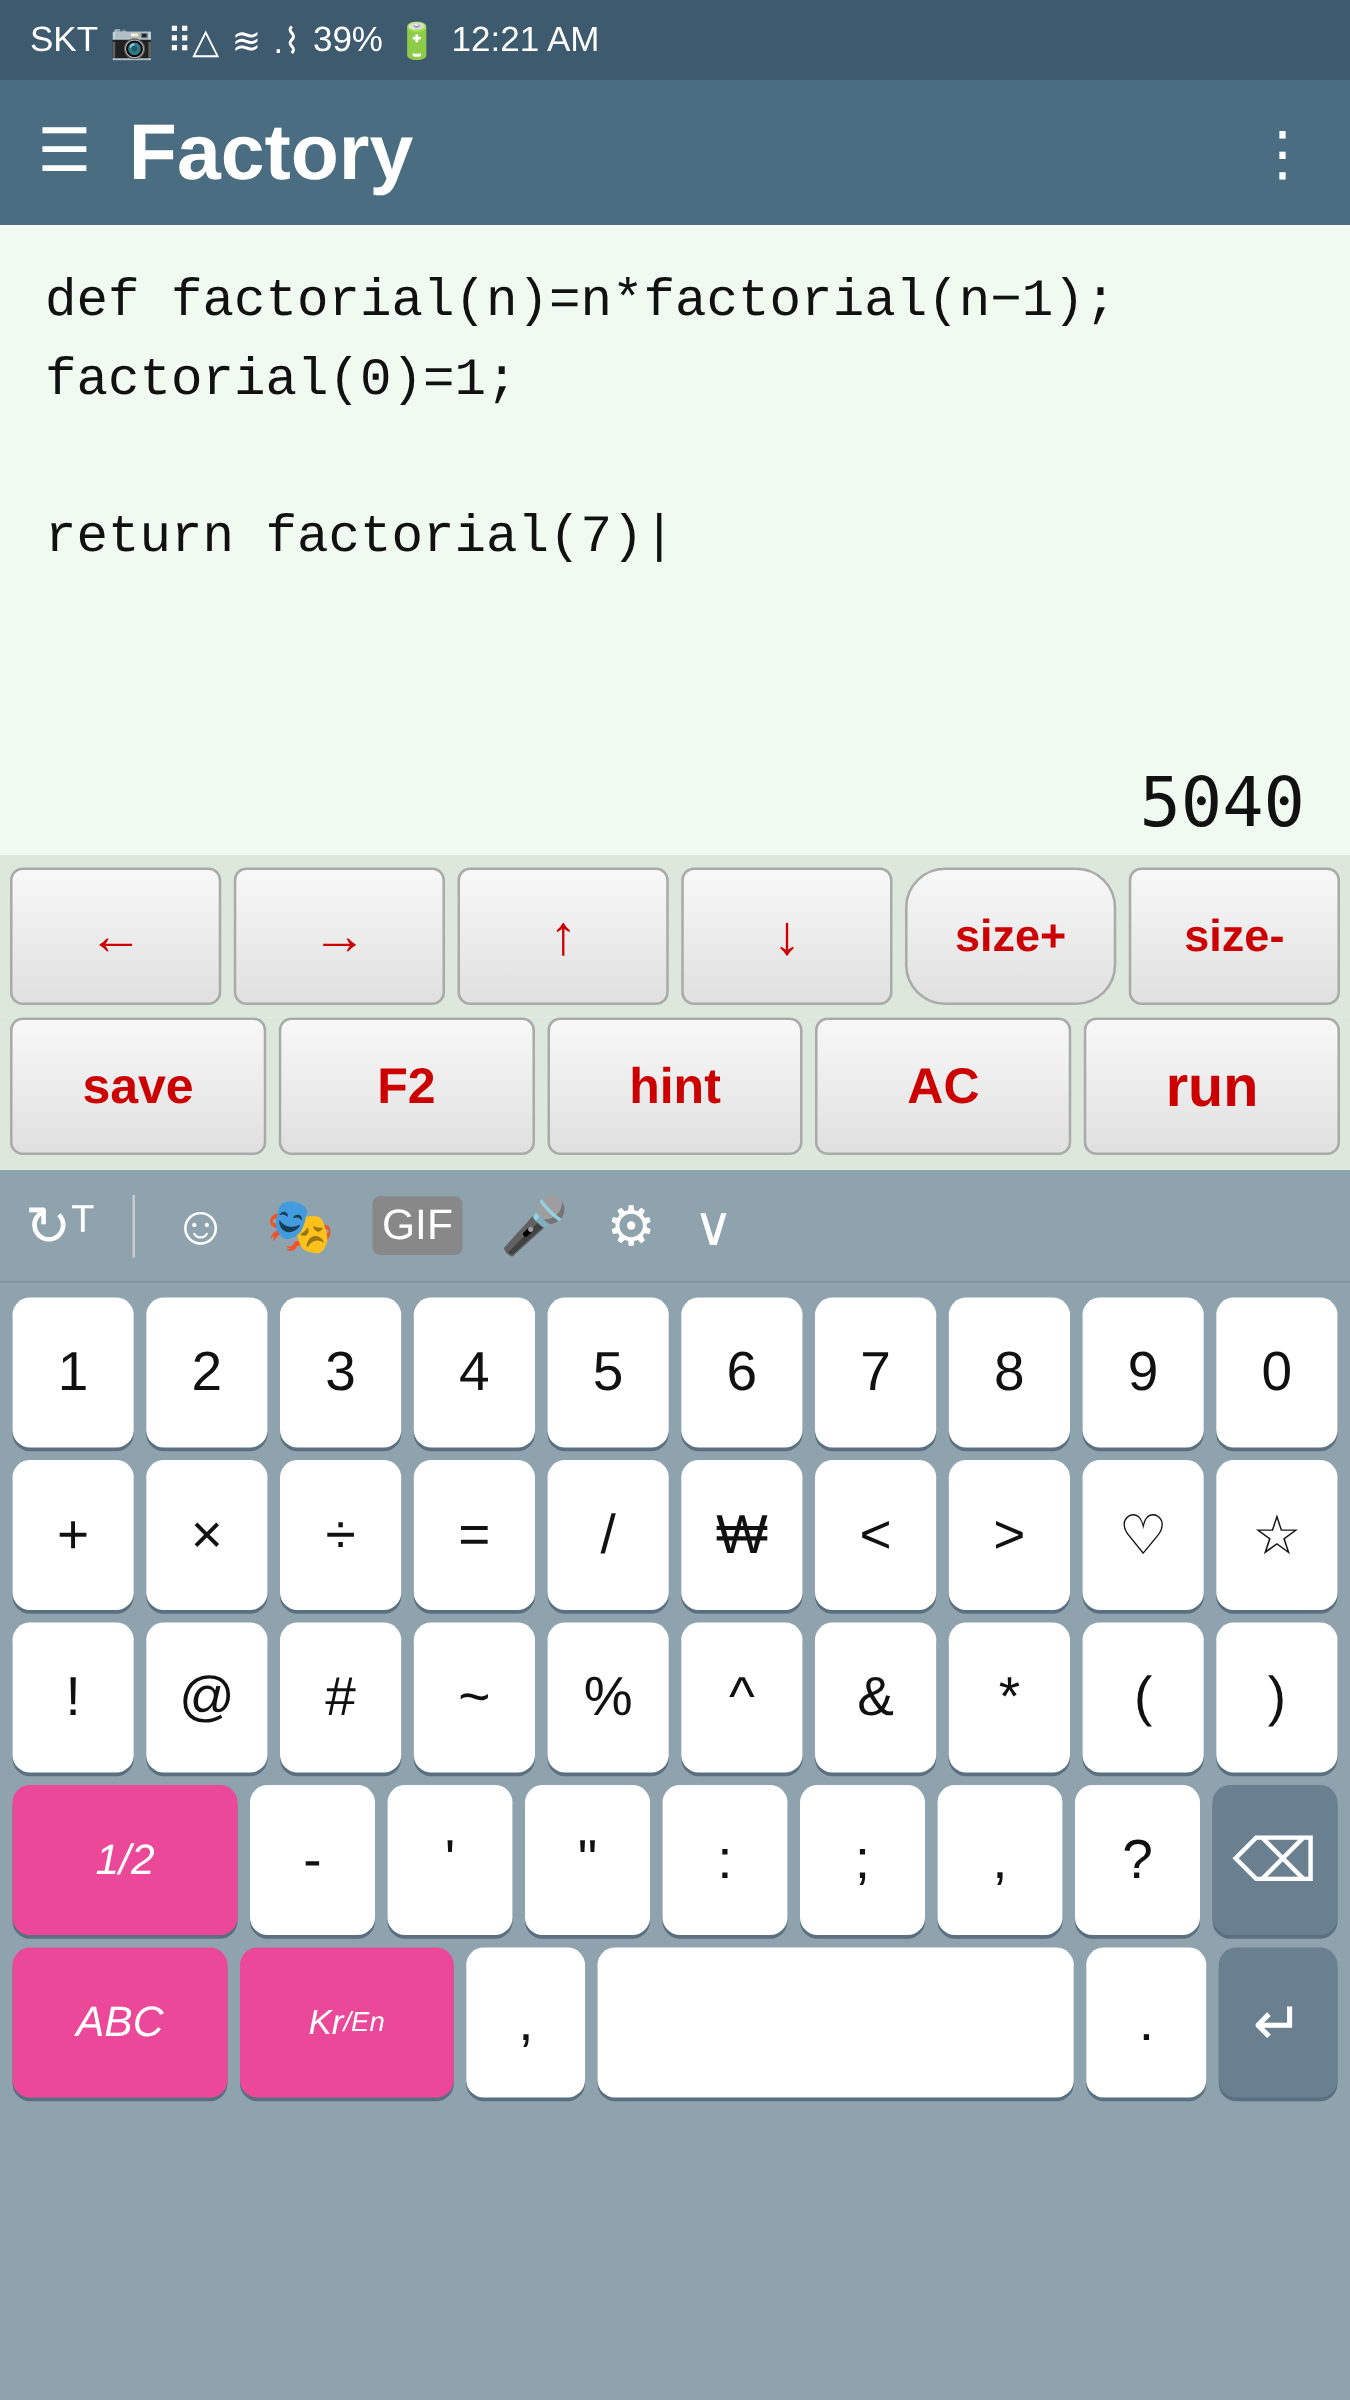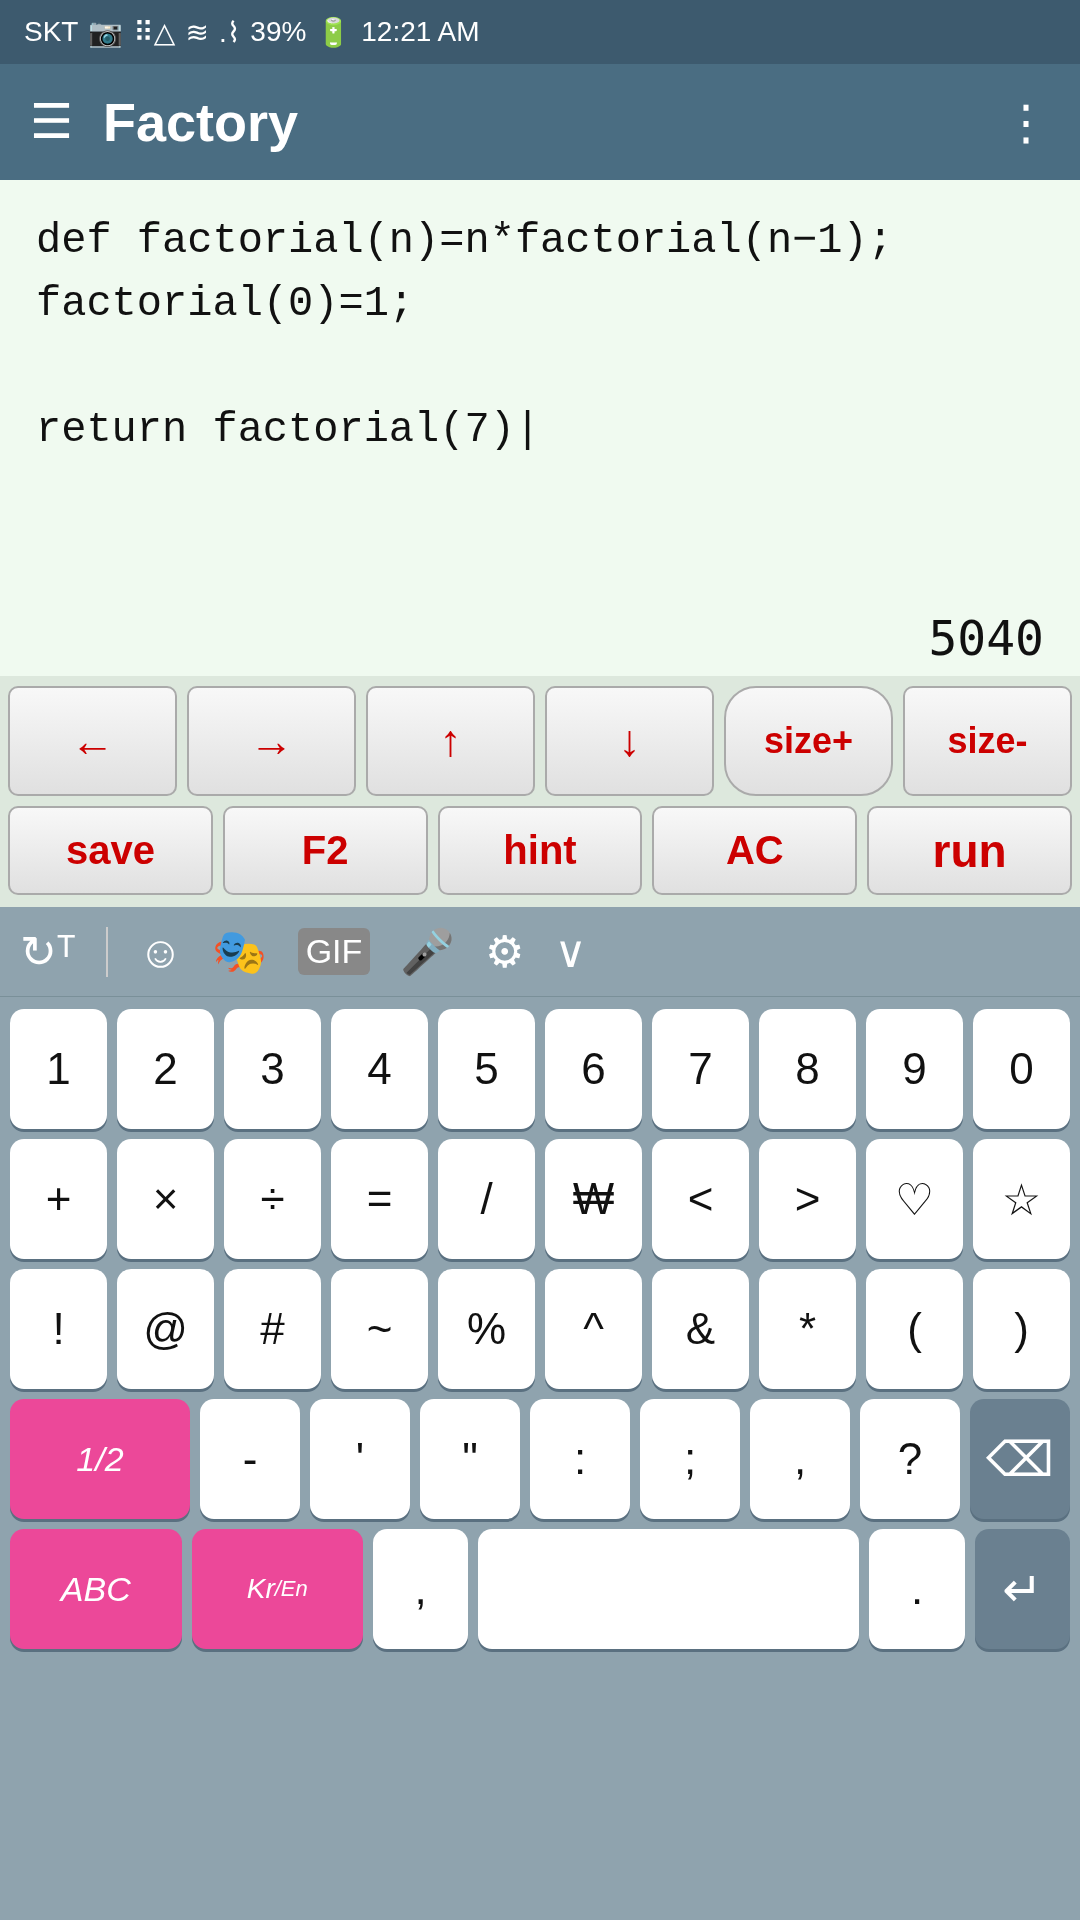--- a/index.html
+++ b/index.html
@@ -36,21 +36,21 @@
       align-items: center;
       padding: 0 30px;
       gap: 30px;
     }
     #app-bar .menu-icon {
       font-size: 48px;
       cursor: pointer;
       line-height: 1;
     }
     #app-bar .title {
-      font-size: 54px;
+      font-size: 63px;
       font-weight: bold;
       flex: 1;
     }
     #app-bar .more-icon {
       font-size: 48px;
       cursor: pointer;
     }
 
     
     #code-area {
@@ -61,21 +61,21 @@
       position: relative;
     }
     #code-text {
       font-size: 42px;
       color: #111;
       font-family: Liberation Mono, monospace;
       line-height: 1.5;
       white-space: pre;
     }
     #result-display {
-      font-size: 48px;
+      font-size: 55px;
       color: #111;
       text-align: right;
       padding: 10px 36px 10px 20px;
       background: #f0faf0;
       font-family: monospace;
     }
 
     
     #toolbar-row1 {
       display: flex;
@@ -100,21 +100,21 @@
 
     
     #toolbar-row2 {
       display: flex;
       background: #dde8dd;
       padding: 0px 8px 12px 8px;
       gap: 10px;
     }
     .toolbar-btn2 {
       flex: 1;
-      height: 89px;
+      height: 110px;
       border: 2px solid #aaa;
       border-radius: 10px;
       background: linear-gradient(to bottom, #f8f8f8, #e0e0e0);
       display: flex;
       align-items: center;
       justify-content: center;
       cursor: pointer;
       font-size: 40px;
       color: #c00;
       font-weight: bold;

